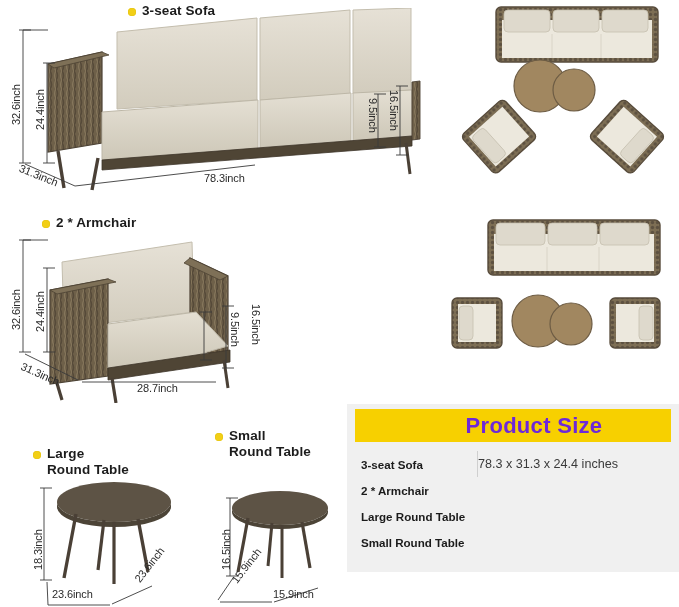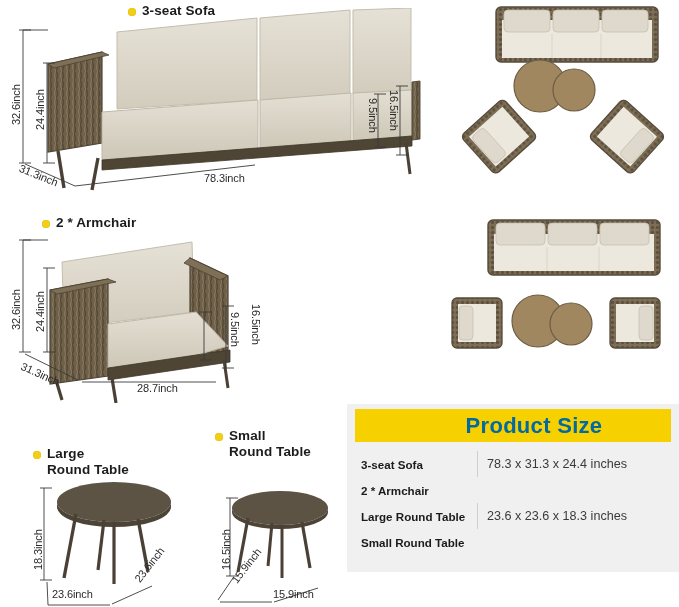--- a/index.html
+++ b/index.html
@@ -30,31 +30,31 @@
   .rot-up{transform:rotate(-90deg);transform-origin:left top;}
   .rot-dn{transform:rotate(90deg);transform-origin:left top;}
 
   
   #size-panel{left:347px;top:404px;width:332px;height:168px;background:#f0f0f0;}
   #size-header{
     position:absolute;left:8px;top:5px;width:316px;height:33px;background:#f7d000;
     display:flex;align-items:center;justify-content:center;
   }
   #size-header .t{
-    font-size:22px;font-weight:bold;color:#0369a1;letter-spacing:.3px;
+    font-size:22px;font-weight:bold;color:#6d28d9;letter-spacing:.3px;
     padding-left:42px;
   }
   #size-table{position:absolute;left:8px;top:47px;width:316px;}
   .srow{display:flex;align-items:center;height:26px;}
   .scell-name{
     width:122px;padding-left:6px;box-sizing:border-box;
     font-size:11.6px;font-weight:bold;color:#1b1b1b;white-space:nowrap;
   }
   .scell-val{
-    flex:1;padding-left:9px;box-sizing:border-box;
+    flex:1;box-sizing:border-box;
     border-left:1px solid #cfcfcf;
     font-size:12.6px;color:#3a3a3a;white-space:nowrap;height:26px;
     display:flex;align-items:center;
   }
   svg{display:block;}
 </style>
 </head>
 <body>
 
 <div class="stage">
@@ -294,21 +294,20 @@
         <div class="scell-name">3-seat Sofa</div>
         <div class="scell-val">78.3 x 31.3 x 24.4 inches</div>
       </div>
 
       <div class="srow">
         <div class="scell-name">2 * Armchair</div>
       </div>
 
       <div class="srow">
         <div class="scell-name">Large Round Table</div>
-        <div class="scell-val">23.6 x 23.6 x 18.3 inches</div>
       </div>
 
       <div class="srow">
         <div class="scell-name">Small Round Table</div>
       </div>
 
     </div>
   </div>
 
 </div>

